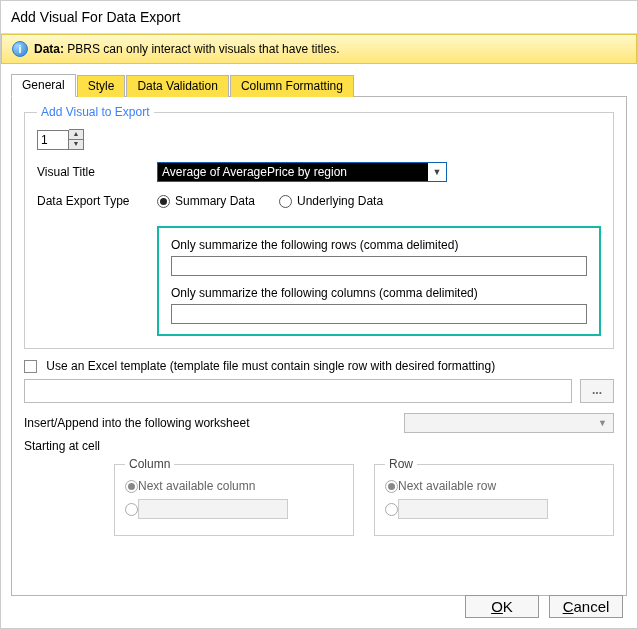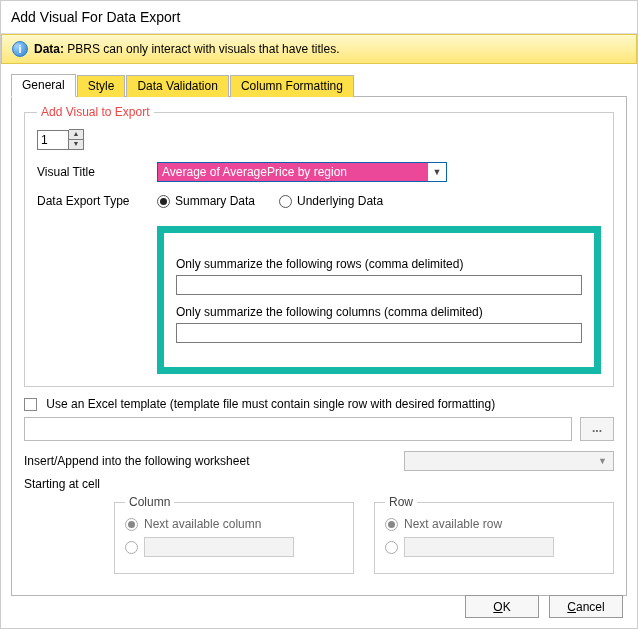--- a/index.html
+++ b/index.html
@@ -70,21 +70,21 @@
     height: 500px;
   }
   fieldset.group {
     border: 1px solid #ccc;
     padding: 10px 12px 12px 12px;
     margin-bottom: 10px;
   }
   fieldset.group > legend {
     font-size: 12px;
     padding: 0 4px;
-    color: #ef4444;
+    color: #3b82f6;
   }
   .row {
     display: flex;
     align-items: center;
     margin-bottom: 12px;
   }
   .label-col {
     width: 120px;
   }
   .spin-wrap {
@@ -116,21 +116,21 @@
     height: 20px;
     border: 1px solid #0a63b0;
     width: 290px;
     display: flex;
     align-items: center;
     position: relative;
     background: #fff;
   }
   .combo-text {
     flex: 1;
-    background: #ec4899;
+    background: #000000;
     color: #fff;
     padding: 1px 4px;
     height: 100%;
     display: flex;
     align-items: center;
     overflow: hidden;
   }
   .combo-arrow {
     width: 18px;
     text-align: center;
@@ -152,23 +152,23 @@
     align-items: center;
     justify-content: center;
   }
   .radio-dot.checked::after {
     content: "";
     width: 7px; height: 7px;
     border-radius: 50%;
     background: #222;
   }
   .inner-box {
-    border: 7px solid #14b8a6;
+    border: 2px solid #14b8a6;
     margin: 18px 0 0 120px;
-    padding: 24px 12px;
+    padding: 10px 12px;
   }
   .inner-label { margin-bottom: 4px; }
   .text-input, .wide-input {
     width: 100%;
     height: 20px;
     border: 1px solid #7a7a7a;
     padding: 1px 3px;
     font-size: 12px;
     margin-bottom: 10px;
   }
@@ -221,41 +221,41 @@
     gap: 20px;
     margin-left: 90px;
   }
   fieldset.cr {
     border: 1px solid #ccc;
     padding: 8px 10px 10px 10px;
     flex: 1;
   }
   fieldset.cr legend { padding: 0 4px; color: #444; }
   .disabled-radio {
-    display: flex; align-items: center; gap: 6px;
+    display: flex; align-items: center; 
     color: #666;
     margin-bottom: 6px;
   }
   .disabled-radio .radio-dot { border-color: #aaa; }
   .disabled-radio .radio-dot.checked::after { background: #888; }
   .disabled-input {
     width: 150px; height: 20px;
     border: 1px solid #ccc;
     background: #f3f3f3;
   }
   .button-bar {
     position: absolute;
     bottom: 10px; right: 14px;
     display: flex; gap: 10px;
   }
   .dlg-btn {
     width: 74px; height: 23px;
     border: 1px solid #999;
     background: #f7f7f7;
-    font-size: 12px;
+    font-size: 15px;
     cursor: pointer;
   }
   .dlg-btn .ul { text-decoration: underline; }
 </style>
 </head>
 <body>
 
 <div class="title-bar">Add Visual For Data Export</div>
 
 <div class="note-bar">

